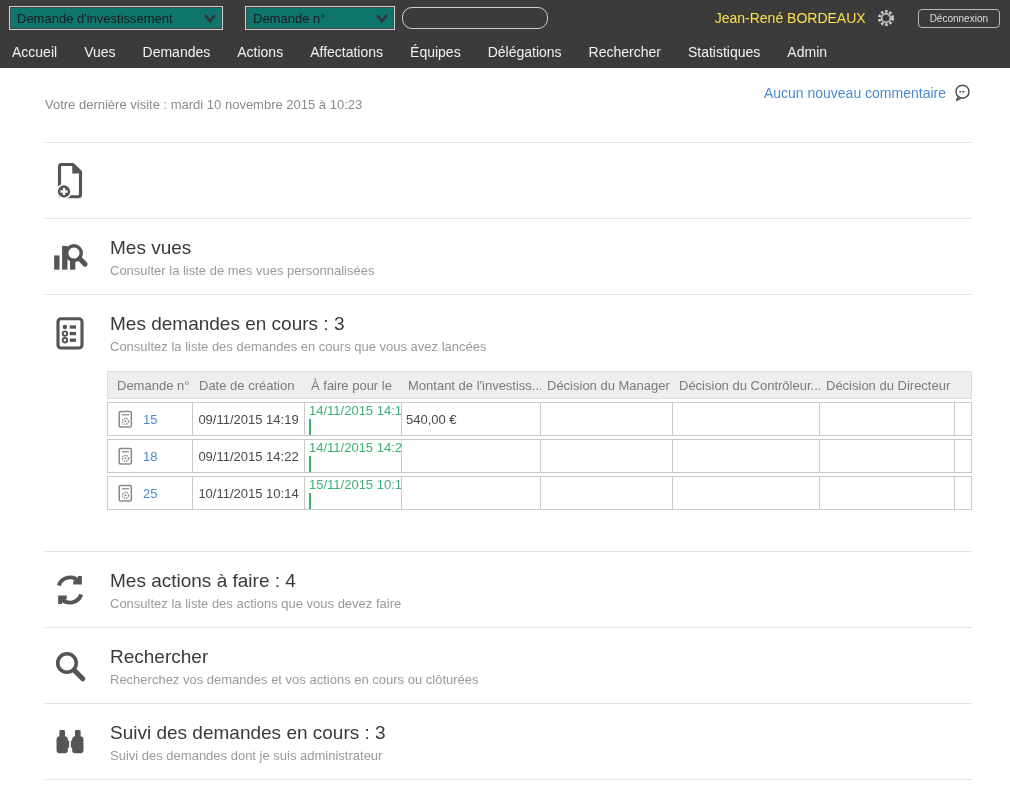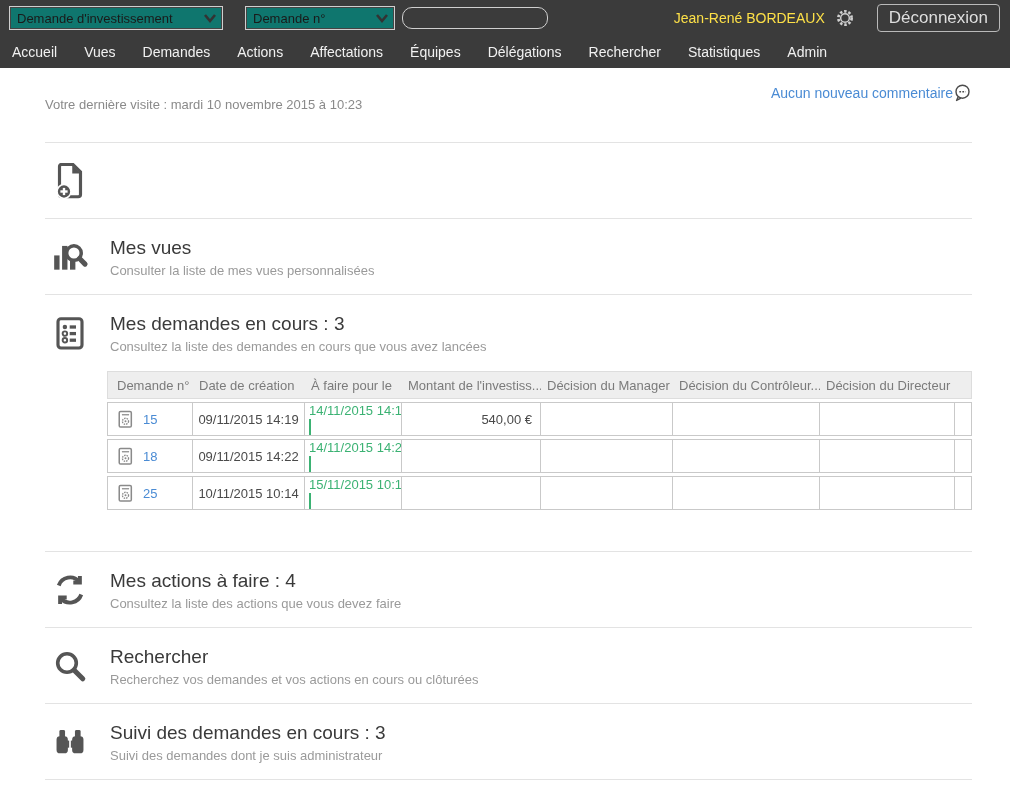--- a/index.html
+++ b/index.html
@@ -16,32 +16,32 @@
   .selbox .chev { display:flex; align-items:center; }
   .sel-type { width:212px; margin-right:24px; }
   .sel-field { width:148px; margin-right:8px; }
   .searchbox { width:146px; height:22px; background:transparent;
                border:1px solid #cfcfcf; border-radius:10px; color:#eee;
                font-size:13px; padding:0 10px; outline:none; }
   .top-right { margin-left:auto; display:flex; align-items:center; }
   .username { color:#fde047; font-size:14px; margin-right:10px; }
   .gearwrap { margin-right:22px; display:flex; align-items:center; cursor:pointer; }
   .logout-btn { background:transparent; border:1px solid #b9b9b9; border-radius:4px;
-                color:#dedede; font-size:17px; padding:3px 11px; cursor:pointer;
+                color:#dedede; font-size:10px; padding:3px 11px; cursor:pointer;
                 font-family:"Liberation Sans", sans-serif; }
 
   .nav { display:flex; align-items:center; height:32px; padding:0 12px; }
   .nav-item { color:#f1f1f1; font-size:14px; margin-right:27px; cursor:pointer; }
 
   
   .content { padding:0 38px 0 45px; position:relative; }
   .comment-link { position:absolute; top:15px; right:38px; display:flex;
                   align-items:center; color:var(--accent_blue,#4a8bd4); font-size:14px;
                   cursor:pointer; }
-  .comment-link .txt { }
+  .comment-link .txt { margin-right:7px; }
   .last-visit { padding-top:29px; padding-bottom:30px; color:#8a8a8a; font-size:13px;
                 border-bottom:1px solid #e3e3e3; }
 
   .section { border-bottom:1px solid #e3e3e3; padding:15px 0 14px 0; }
   .sec-head { display:flex; align-items:center; cursor:pointer; }
   .sec-icon { width:50px; min-width:50px; height:46px; display:flex;
               align-items:center; justify-content:center; }
   .sec-text { margin-left:15px; }
   .sec-title { font-size:19px; color:#3a3a3a; margin-bottom:4px; }
   .sec-sub { font-size:13px; color:#9a9a9a; }
@@ -57,21 +57,21 @@
   .req-table th:last-child { border-right:1px solid #ddd; }
   .req-table td { background:#fff; height:28px; font-size:13px; color:#4a4a4a;
                   border-top:1px solid #c9c9c9; border-bottom:1px solid #c9c9c9;
                   border-right:1px solid #c9c9c9; padding:0 4px;
                   overflow:hidden; white-space:nowrap; }
   .req-table td:first-child { border-left:1px solid #c9c9c9; }
   .c-id { display:flex; align-items:center; height:28px; padding-left:5px; }
   .c-id .idlink { color:var(--accent_blue,#4a8bd4); margin-left:9px; cursor:pointer;
                   text-decoration:none; }
   .td-center { text-align:center; }
-  .td-amount { text-align:right; padding-right:8px !important; }
+  .td-amount { padding-right:8px !important; }
   .due-wrap { display:inline-block; text-align:left; }
   .due-link { color:var(--green,#3bb273); font-size:13px; cursor:pointer; display:block;
               margin-bottom:2px; }
   .pbar { width:88px; height:5px; border:1px solid var(--green,#3bb273); background:#fff; }
   .pbar-fill { height:100%; background:var(--green,#3bb273); }
 
   svg { display:block; }
 </style>
 </head>
 <body>

